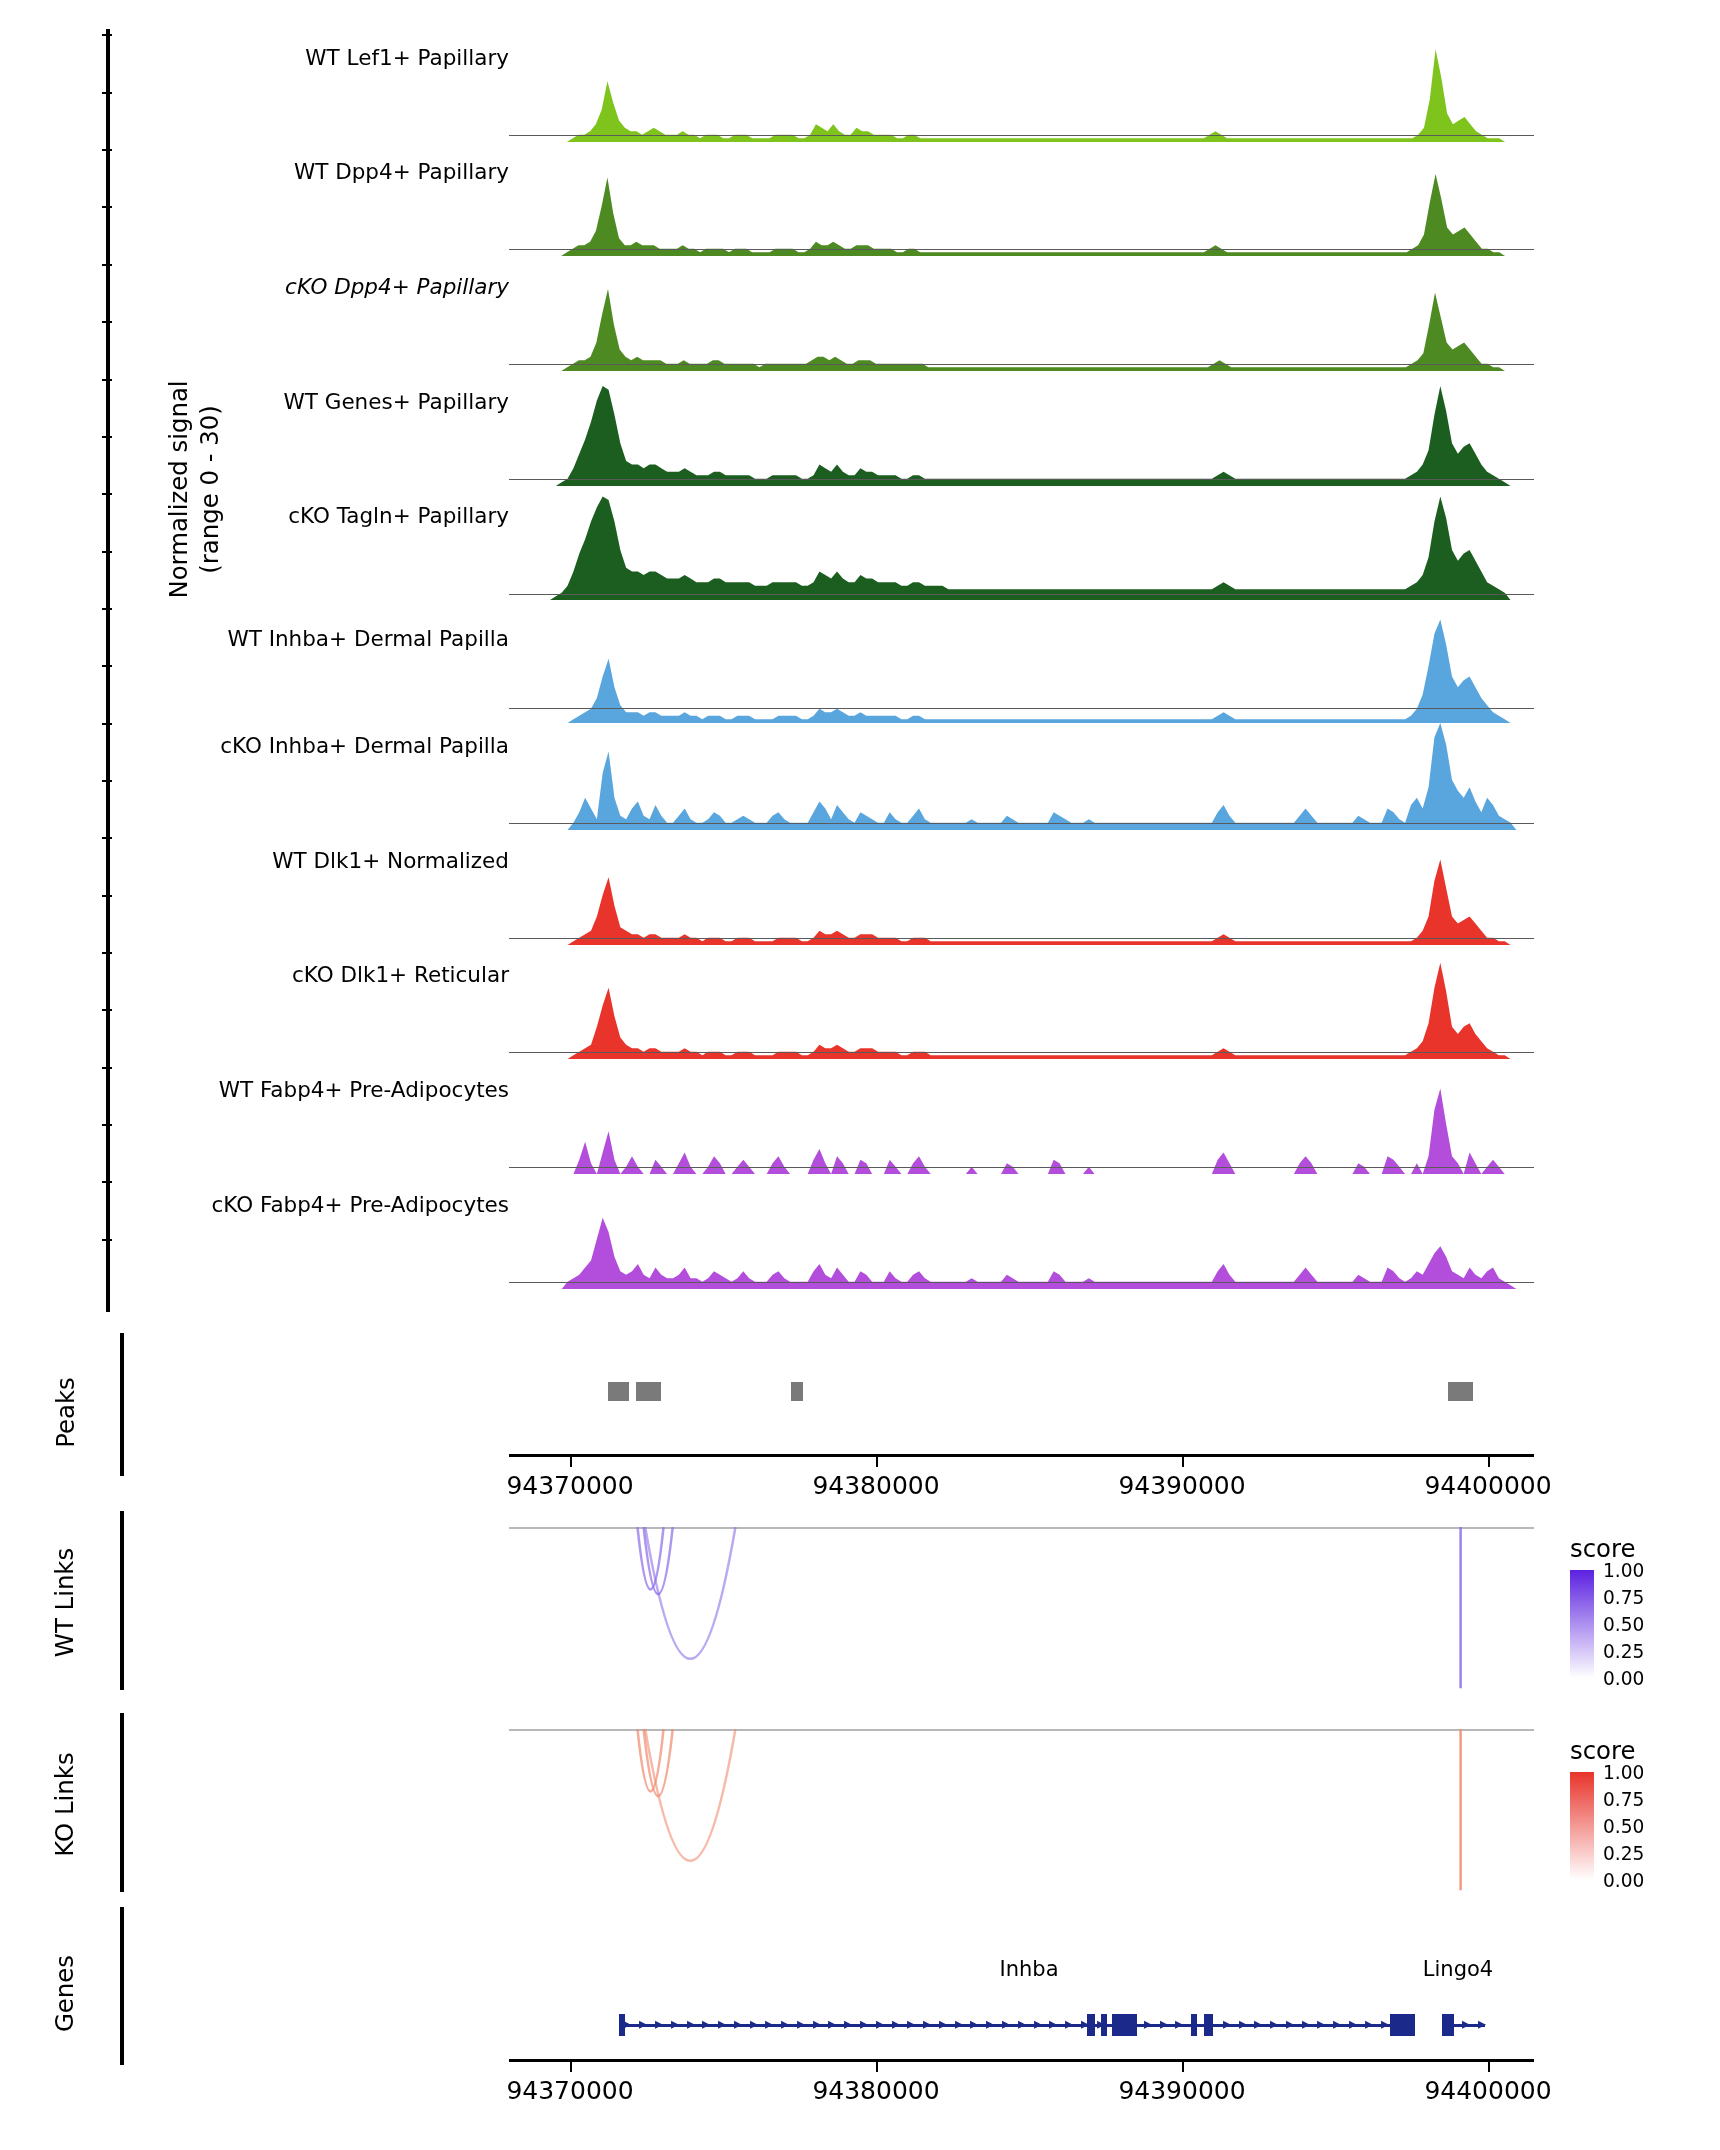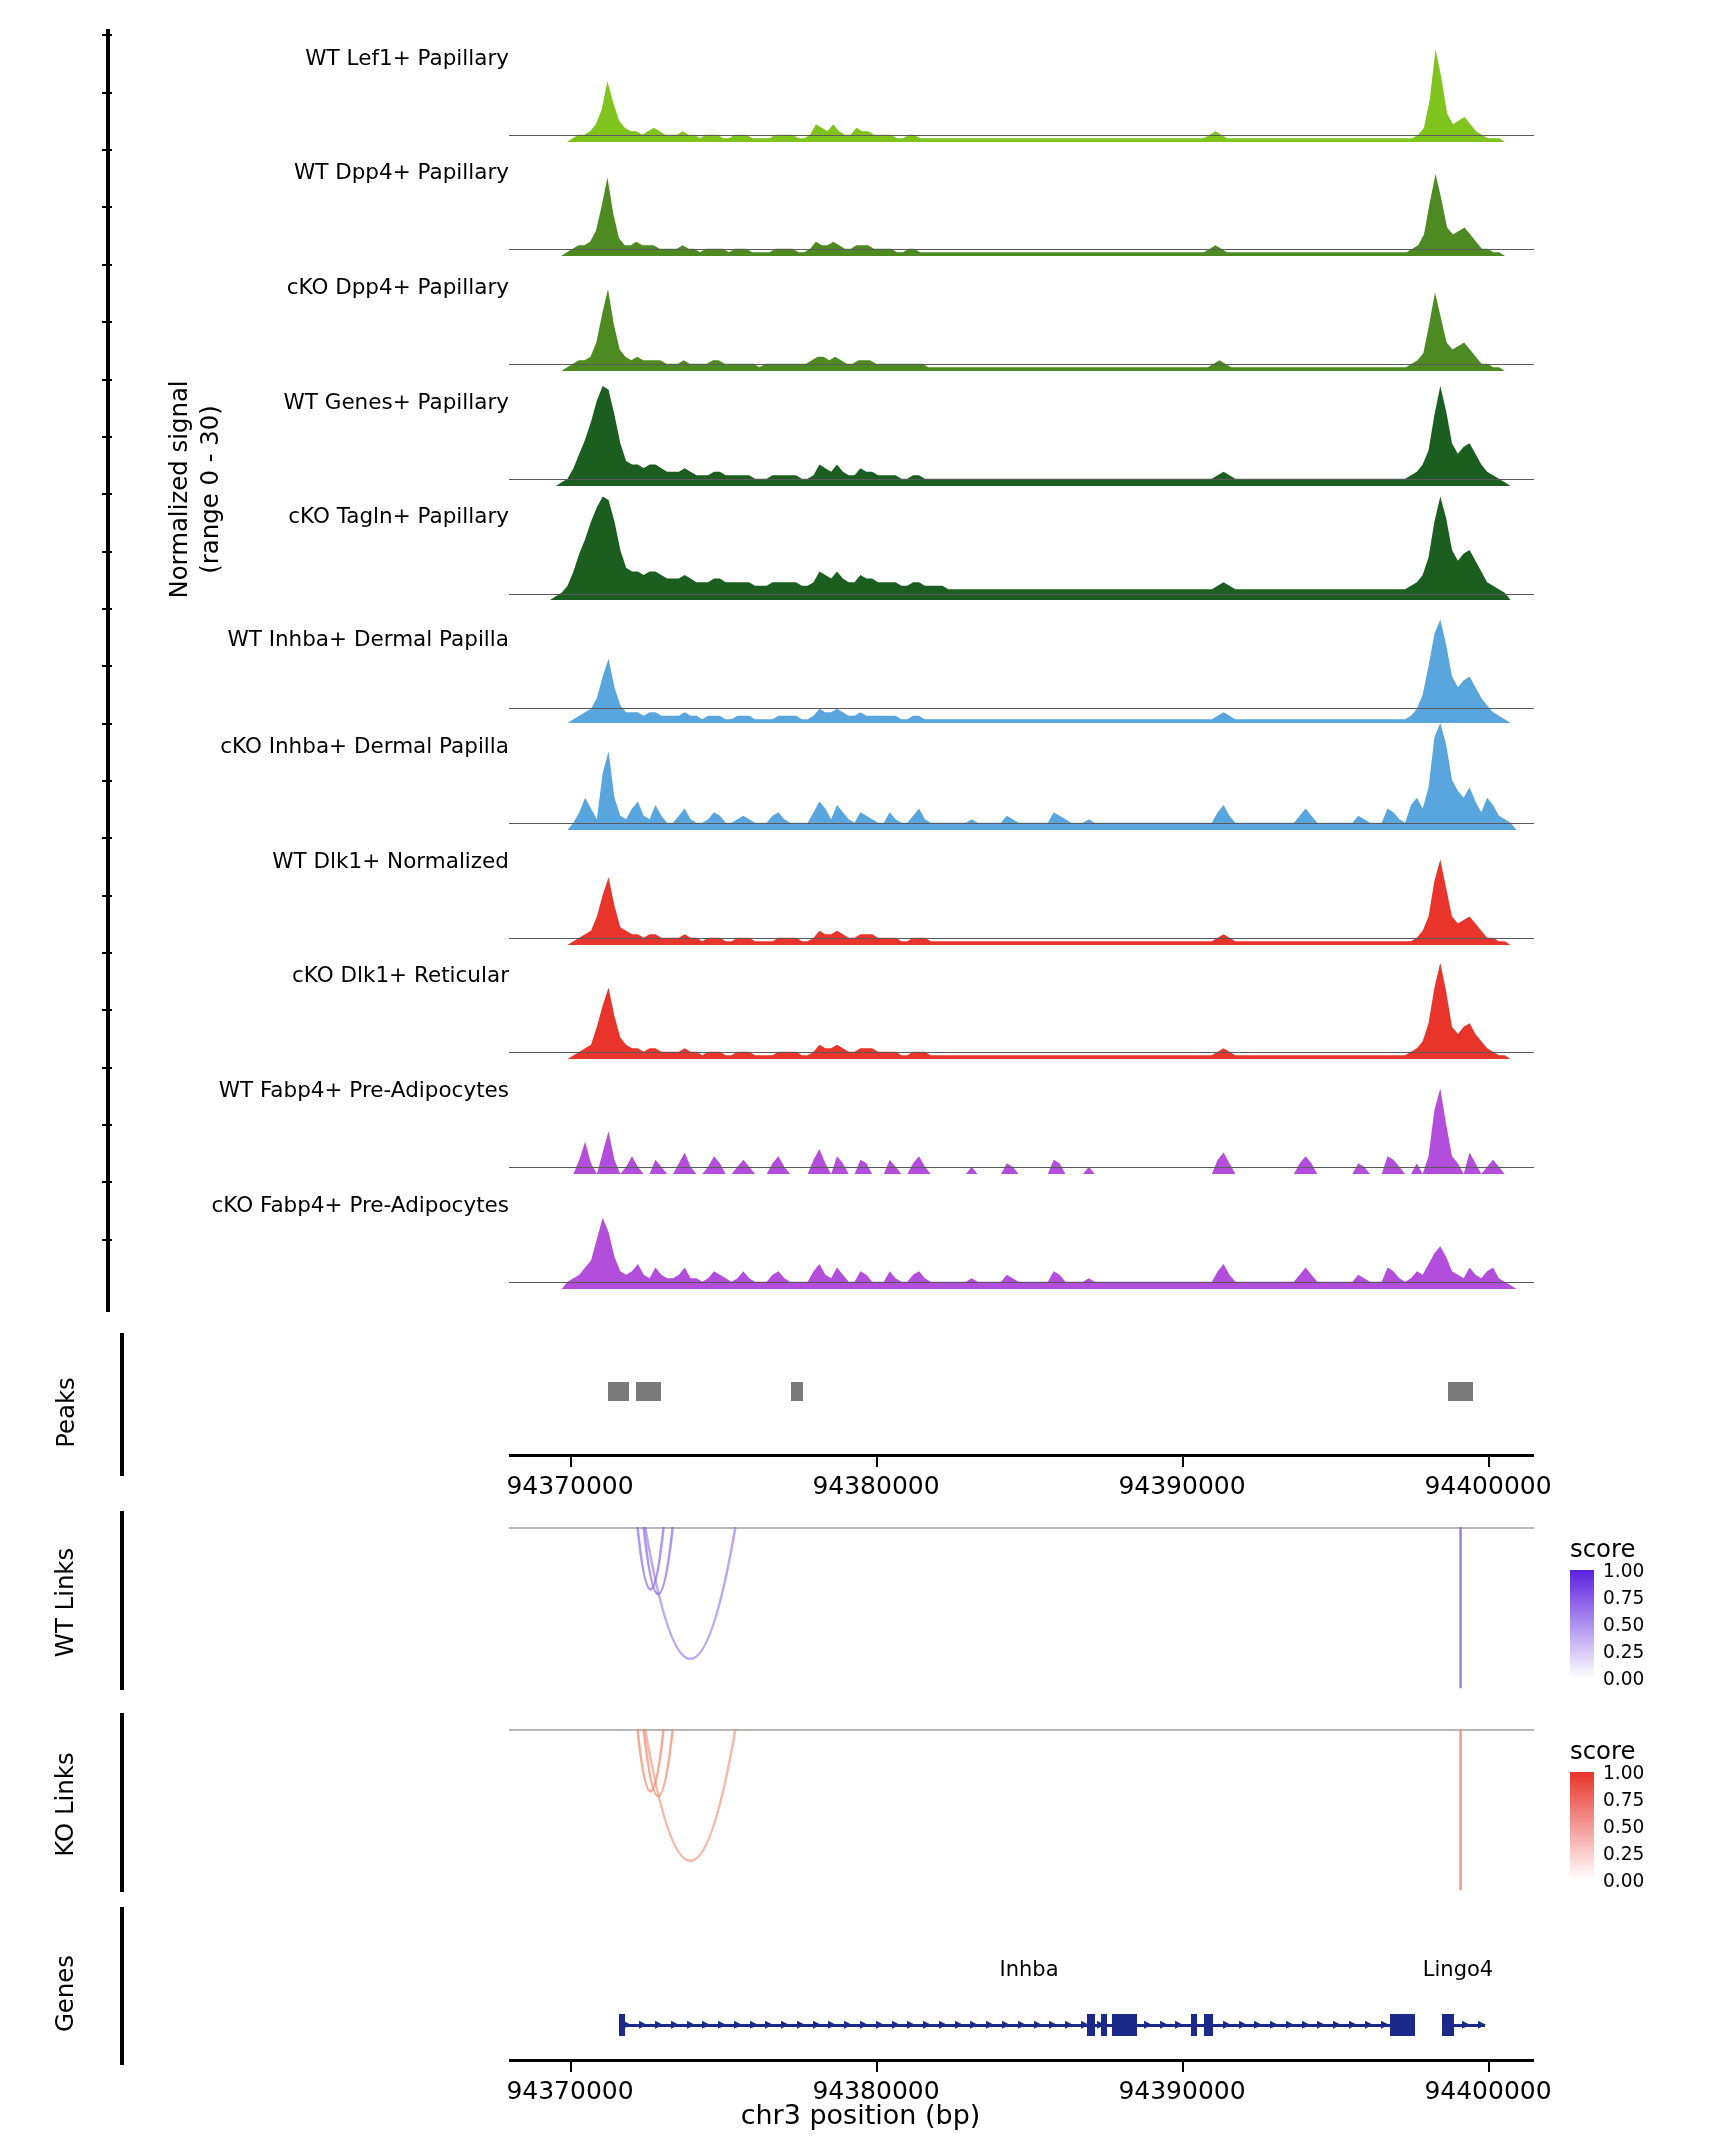--- a/index.html
+++ b/index.html
@@ -109,21 +109,21 @@
       <div class="baseline" style="top: 135px;"></div>
       <div class="track" style="top: 143px;">
         <div class="track-label">WT Dpp4+ Papillary</div>
         <div class="track-canvas" style="top: 5.7px;">
           <svg class="sig" viewBox="0 0 1430 144" preserveAspectRatio="none">
             <polygon points="0.0,140 0.0,140.0 8.1,140.0 16.2,140.0 24.2,140.0 32.3,140.0 40.4,140.0 48.5,140.0 56.6,140.0 64.6,140.0 72.7,140.0 80.8,135.3 88.9,130.7 96.9,126.0 105.0,126.0 113.1,121.3 121.2,107.3 129.3,74.7 137.3,37.3 145.4,84.0 153.5,116.7 161.6,126.0 169.7,126.0 177.7,121.3 185.8,126.0 193.9,126.0 202.0,126.0 210.1,130.7 218.1,130.7 226.2,130.7 234.3,130.7 242.4,126.0 250.5,130.7 258.5,130.7 266.6,135.3 274.7,130.7 282.8,130.7 290.8,130.7 298.9,130.7 307.0,135.3 315.1,130.7 323.2,130.7 331.2,130.7 339.3,135.3 347.4,135.3 355.5,135.3 363.6,135.3 371.6,130.7 379.7,130.7 387.8,130.7 395.9,130.7 404.0,135.3 412.0,135.3 420.1,130.7 428.2,121.3 436.3,126.0 444.4,126.0 452.4,121.3 460.5,126.0 468.6,130.7 476.7,130.7 484.7,126.0 492.8,126.0 500.9,126.0 509.0,130.7 517.1,130.7 525.1,130.7 533.2,130.7 541.3,135.3 549.4,135.3 557.5,130.7 565.5,130.7 573.6,135.3 581.7,135.3 589.8,135.3 597.9,135.3 605.9,135.3 614.0,135.3 622.1,135.3 630.2,135.3 638.2,135.3 646.3,135.3 654.4,135.3 662.5,135.3 670.6,135.3 678.6,135.3 686.7,135.3 694.8,135.3 702.9,135.3 711.0,135.3 719.0,135.3 727.1,135.3 735.2,135.3 743.3,135.3 751.4,135.3 759.4,135.3 767.5,135.3 775.6,135.3 783.7,135.3 791.8,135.3 799.8,135.3 807.9,135.3 816.0,135.3 824.1,135.3 832.1,135.3 840.2,135.3 848.3,135.3 856.4,135.3 864.5,135.3 872.5,135.3 880.6,135.3 888.7,135.3 896.8,135.3 904.9,135.3 912.9,135.3 921.0,135.3 929.1,135.3 937.2,135.3 945.3,135.3 953.3,135.3 961.4,135.3 969.5,135.3 977.6,130.7 985.6,126.0 993.7,130.7 1001.8,135.3 1009.9,135.3 1018.0,135.3 1026.0,135.3 1034.1,135.3 1042.2,135.3 1050.3,135.3 1058.4,135.3 1066.4,135.3 1074.5,135.3 1082.6,135.3 1090.7,135.3 1098.8,135.3 1106.8,135.3 1114.9,135.3 1123.0,135.3 1131.1,135.3 1139.2,135.3 1147.2,135.3 1155.3,135.3 1163.4,135.3 1171.5,135.3 1179.5,135.3 1187.6,135.3 1195.7,135.3 1203.8,135.3 1211.9,135.3 1219.9,135.3 1228.0,135.3 1236.1,135.3 1244.2,135.3 1252.3,135.3 1260.3,130.7 1268.4,126.0 1276.5,112.0 1284.6,70.0 1292.7,32.7 1300.7,65.3 1308.8,102.7 1316.9,112.0 1325.0,107.3 1333.1,102.7 1341.1,112.0 1349.2,121.3 1357.3,130.7 1365.4,130.7 1373.4,135.3 1381.5,135.3 1389.6,140.0 1397.7,140.0 1405.8,140.0 1413.8,140.0 1421.9,140.0 1430.0,140.0 1430.0,140" fill="#4E8A22" stroke="none"></polygon>
           </svg>
         </div>
       </div>
       <div class="baseline" style="top: 249px;"></div>
-      <div class="track" style="top: 258px;">
+      <div class="track" style="top: 258px; font-style: italic;">
         <div class="track-label">cKO Dpp4+ Papillary</div>
         <div class="track-canvas" style="top: 5.7px;">
           <svg class="sig" viewBox="0 0 1430 144" preserveAspectRatio="none">
             <polygon points="0.0,140 0.0,140.0 8.1,140.0 16.3,140.0 24.4,140.0 32.5,140.0 40.6,140.0 48.8,140.0 56.9,140.0 65.0,140.0 73.1,140.0 81.2,135.3 89.4,130.7 97.5,126.0 105.6,126.0 113.7,121.3 121.9,102.7 130.0,65.3 138.1,32.7 146.3,79.3 154.4,112.0 162.5,121.3 170.6,126.0 178.8,121.3 186.9,126.0 195.0,126.0 203.1,126.0 211.2,126.0 219.4,130.7 227.5,130.7 235.6,130.7 243.8,126.0 251.9,130.7 260.0,130.7 268.1,130.7 276.3,130.7 284.4,126.0 292.5,126.0 300.6,130.7 308.7,130.7 316.9,130.7 325.0,130.7 333.1,130.7 341.2,130.7 349.4,135.3 357.5,130.7 365.6,130.7 373.8,130.7 381.9,130.7 390.0,130.7 398.1,130.7 406.3,130.7 414.4,130.7 422.5,126.0 430.6,121.3 438.7,121.3 446.9,126.0 455.0,121.3 463.1,126.0 471.2,130.7 479.4,130.7 487.5,126.0 495.6,126.0 503.8,126.0 511.9,130.7 520.0,130.7 528.1,130.7 536.3,130.7 544.4,130.7 552.5,130.7 560.6,130.7 568.7,130.7 576.9,130.7 585.0,135.3 593.1,135.3 601.3,135.3 609.4,135.3 617.5,135.3 625.6,135.3 633.8,135.3 641.9,135.3 650.0,135.3 658.1,135.3 666.2,135.3 674.4,135.3 682.5,135.3 690.6,135.3 698.7,135.3 706.9,135.3 715.0,135.3 723.1,135.3 731.3,135.3 739.4,135.3 747.5,135.3 755.6,135.3 763.8,135.3 771.9,135.3 780.0,135.3 788.1,135.3 796.2,135.3 804.4,135.3 812.5,135.3 820.6,135.3 828.7,135.3 836.9,135.3 845.0,135.3 853.1,135.3 861.3,135.3 869.4,135.3 877.5,135.3 885.6,135.3 893.8,135.3 901.9,135.3 910.0,135.3 918.1,135.3 926.2,135.3 934.4,135.3 942.5,135.3 950.6,135.3 958.8,135.3 966.9,135.3 975.0,135.3 983.1,130.7 991.3,126.0 999.4,130.7 1007.5,135.3 1015.6,135.3 1023.7,135.3 1031.9,135.3 1040.0,135.3 1048.1,135.3 1056.2,135.3 1064.4,135.3 1072.5,135.3 1080.6,135.3 1088.8,135.3 1096.9,135.3 1105.0,135.3 1113.1,135.3 1121.3,135.3 1129.4,135.3 1137.5,135.3 1145.6,135.3 1153.7,135.3 1161.9,135.3 1170.0,135.3 1178.1,135.3 1186.2,135.3 1194.4,135.3 1202.5,135.3 1210.6,135.3 1218.8,135.3 1226.9,135.3 1235.0,135.3 1243.1,135.3 1251.3,135.3 1259.4,130.7 1267.5,126.0 1275.6,116.7 1283.7,79.3 1291.9,37.3 1300.0,70.0 1308.1,102.7 1316.3,112.0 1324.4,107.3 1332.5,102.7 1340.6,112.0 1348.8,121.3 1356.9,130.7 1365.0,130.7 1373.1,135.3 1381.2,135.3 1389.4,140.0 1397.5,140.0 1405.6,140.0 1413.7,140.0 1421.9,140.0 1430.0,140.0 1430.0,140" fill="#4E8A22" stroke="none"></polygon>
           </svg>
         </div>
       </div>
       <div class="baseline" style="top: 364px;"></div>
       <div class="track" style="top: 373px;">
         <div class="track-label">WT Genes+ Papillary</div>
@@ -348,16 +348,15 @@
   <div id="xticks-bottom">
       <div class="xtick" style="left: 570px; top: 2062px;"></div>
       <div class="xtlabel" style="left: 570px; top: 2076px;">94370000</div>
       <div class="xtick" style="left: 876px; top: 2062px;"></div>
       <div class="xtlabel" style="left: 876px; top: 2076px;">94380000</div>
       <div class="xtick" style="left: 1182px; top: 2062px;"></div>
       <div class="xtlabel" style="left: 1182px; top: 2076px;">94390000</div>
       <div class="xtick" style="left: 1488px; top: 2062px;"></div>
       <div class="xtlabel" style="left: 1488px; top: 2076px;">94400000</div>
     </div>
-  <div class="xtitle" style="top:2099px;">chr3 position (bp)</div>
 
 </div>
 
 
 </body></html>

